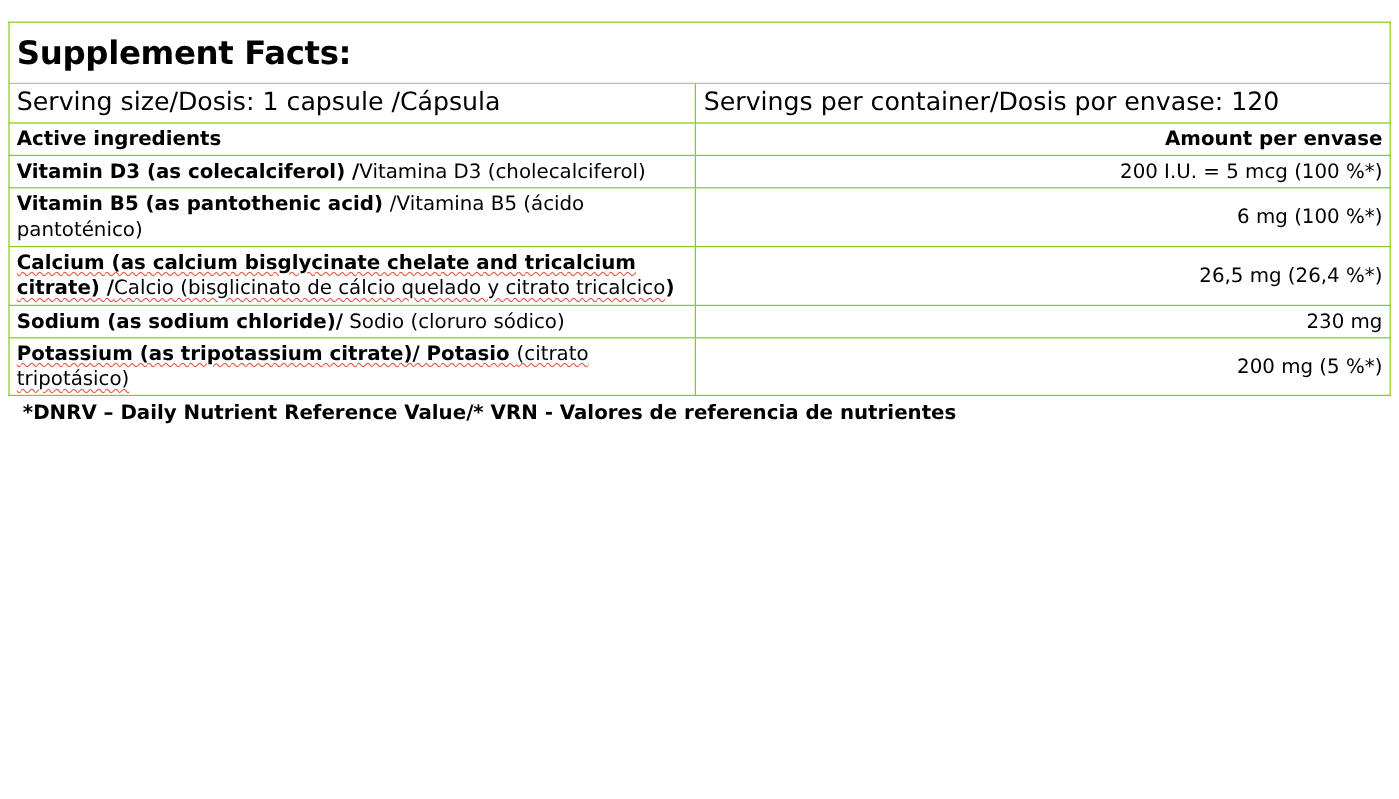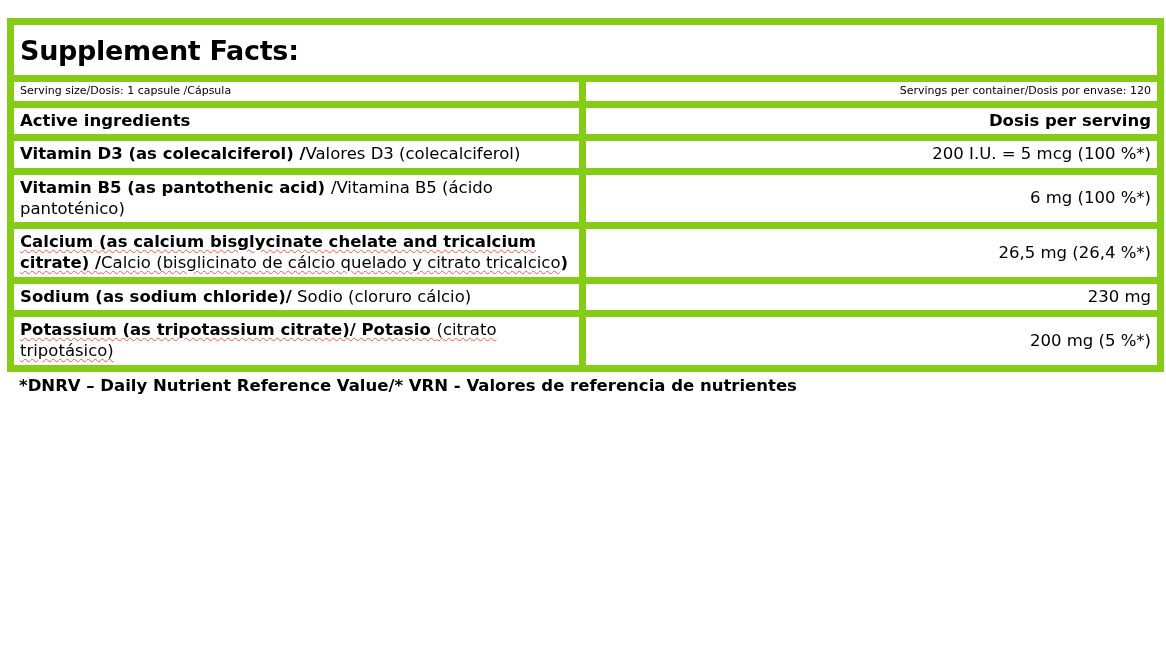--- a/index.html
+++ b/index.html
@@ -24,41 +24,41 @@
     height: 18px;
     width: 100%;
   }
   .doc-table {
     border-collapse: collapse;
     width: 1152px;
     margin-left: 7px;
     table-layout: fixed;
   }
   .doc-table td {
-    border: 7px solid #84cc16;
+    border: 1px solid #84cc16;
     padding: 2px 6px 3px 6px;
     vertical-align: top;
     font-size: 16.5px;
     line-height: 1.29;
   }
   .title-cell {
     border-bottom: 1px solid #b8b8b8 !important;
     padding-top: 9px !important;
     padding-bottom: 6px !important;
   }
   .title-text {
     font-size: 27px;
     font-weight: bold;
     letter-spacing: -0.3px;
   }
   .serving-row td {
-    font-size: 11px;
+    font-size: 21px;
   }
   .serving-right {
-    text-align: right;
+    text-align: left;
   }
   .hdr td {
     font-weight: bold;
     margin-left: 22px;
   }
   .hdr .amount-hdr {
     text-align: right;
   }
   .ing-name {
     width: 572px;
@@ -109,41 +109,41 @@
         <td class="title-cell" colspan="2">
           <span class="title-text">Supplement Facts:</span>
         </td>
       </tr>
       <tr class="serving-row">
         <td>Serving size/Dosis: 1 capsule /Cápsula</td>
         <td class="serving-right">Servings per container/Dosis por envase: 120</td>
       </tr>
       <tr class="hdr">
         <td>Active ingredients</td>
-        <td class="amount-hdr">Dosis per serving</td>
+        <td class="amount-hdr">Amount per envase</td>
       </tr>
 
       <tr>
-        <td class="ing-name"><span class="b">Vitamin D3 (as colecalciferol) /</span><span class="reg">Valores D3 (colecalciferol)</span></td>
+        <td class="ing-name"><span class="b">Vitamin D3 (as colecalciferol) /</span><span class="reg">Vitamina D3 (cholecalciferol)</span></td>
         <td class="amount">200 I.U. = 5 mcg (100 %*)</td>
       </tr>
 
       <tr>
         <td class="ing-name"><span class="b">Vitamin B5 (as pantothenic acid) </span><span class="reg">/Vitamina B5 (ácido pantoténico)</span></td>
         <td class="amount">6 mg (100 %*)</td>
       </tr>
 
       <tr>
         <td class="ing-name"><span class="b sp">Calcium (as calcium bisglycinate chelate and tricalcium citrate) /</span><span class="reg sp">Calcio (bisglicinato de cálcio quelado y citrato  tricalcico</span><span class="b">)</span></td>
         <td class="amount">26,5 mg (26,4 %*)</td>
       </tr>
 
 
       <tr>
-        <td class="ing-name"><span class="b">Sodium (as sodium chloride)/</span><span class="reg"> Sodio (cloruro cálcio)</span></td>
+        <td class="ing-name"><span class="b">Sodium (as sodium chloride)/</span><span class="reg"> Sodio (cloruro sódico)</span></td>
         <td class="amount amount-mid">230 mg</td>
       </tr>
 
       <tr>
         <td class="ing-name"><span class="b sp">Potassium (as tripotassium citrate)/ Potasio </span><span class="reg sp">(citrato tripotásico)</span></td>
         <td class="amount">200 mg (5 %*)</td>
       </tr>
     </tbody>
   </table>
 

